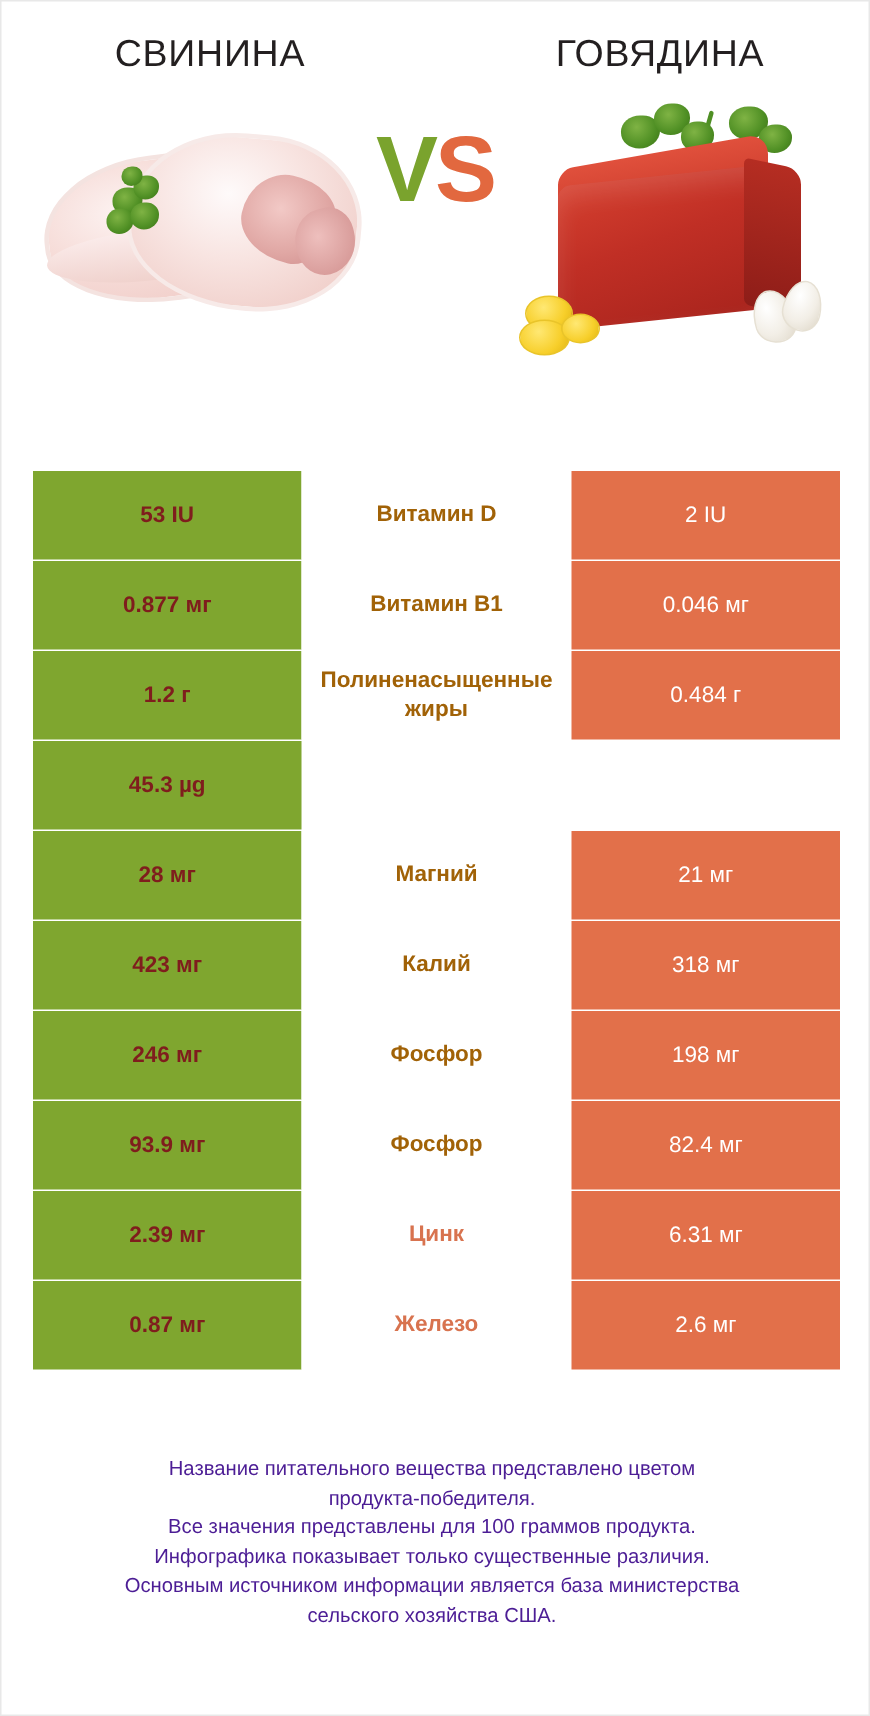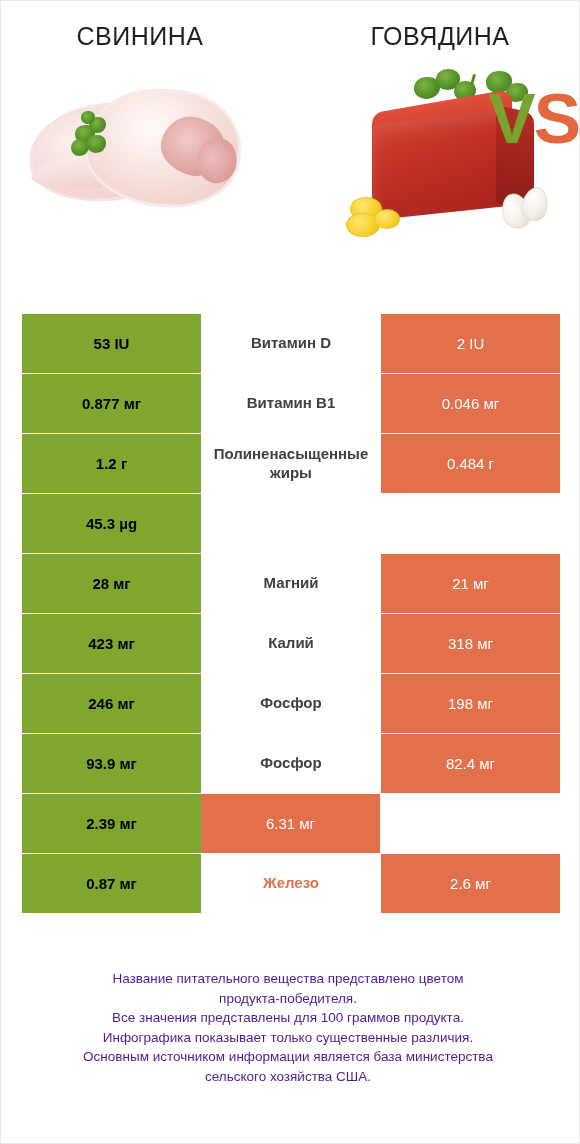--- a/index.html
+++ b/index.html
@@ -56,22 +56,22 @@
     height: 190px;
     width: 235px;
   }
   .hero-left  { left: 10px;  }
   .hero-right { right: 8px;  }
 
   .vs {
     position: absolute;
     left: 0; right: 0;
     top: 18px;
-    text-align: right;
-    font-size: 71px;
+    text-align: center;
+    font-size: 62px;
     font-weight: 700;
     line-height: 1;
     letter-spacing: -2px;
     z-index: 5;
     font-family: "Liberation Sans", "DejaVu Sans", sans-serif;
   }
   .vs .v { color: #7aa32d; }
   .vs .s { color: #e2683f; }
 
   
@@ -187,21 +187,21 @@
   .cell {
     display: flex;
     align-items: center;
     justify-content: center;
     text-align: center;
     box-sizing: border-box;
   }
   .cell-left {
     width: 179px;
     background: #7fa62f;
-    color: #000000;
+    color: #7f1d1d;
     font-size: 15px;
     font-weight: 700;
     flex: 0 0 179px;
   }
   .cell-mid {
     flex: 1 1 auto;
     width: 180px;
     background: #ffffff;
     font-size: 15px;
     font-weight: 700;
@@ -215,21 +215,21 @@
   .cell-right {
     width: 179px;
     background: #e2704a;
     color: #ffffff;
     font-size: 15px;
     font-weight: 400;
     flex: 0 0 179px;
     position: relative;
     z-index: 2;
   }
-  .mid-green  { color: #404040; }
+  .mid-green  { color: #a16207; }
   .mid-orange { color: #d8734f; }
   .mid-wrap   { white-space: normal; }
 
   
   .footer {
     position: absolute;
     left: 24px;
     right: 28px;
     top: 968px;
     text-align: center;
@@ -339,20 +339,21 @@
     </div>
 
     <div class="row">
       <div class="cell cell-left">93.9 мг</div>
       <div class="cell cell-mid mid-green">Фосфор</div>
       <div class="cell cell-right">82.4 мг</div>
     </div>
 
     <div class="row">
       <div class="cell cell-left">2.39 мг</div>
+      <div class="cell cell-mid mid-orange">Цинк</div>
       <div class="cell cell-right">6.31 мг</div>
     </div>
 
     <div class="row">
       <div class="cell cell-left">0.87 мг</div>
       <div class="cell cell-mid mid-orange">Железо</div>
       <div class="cell cell-right">2.6 мг</div>
     </div>
 
   </div>

